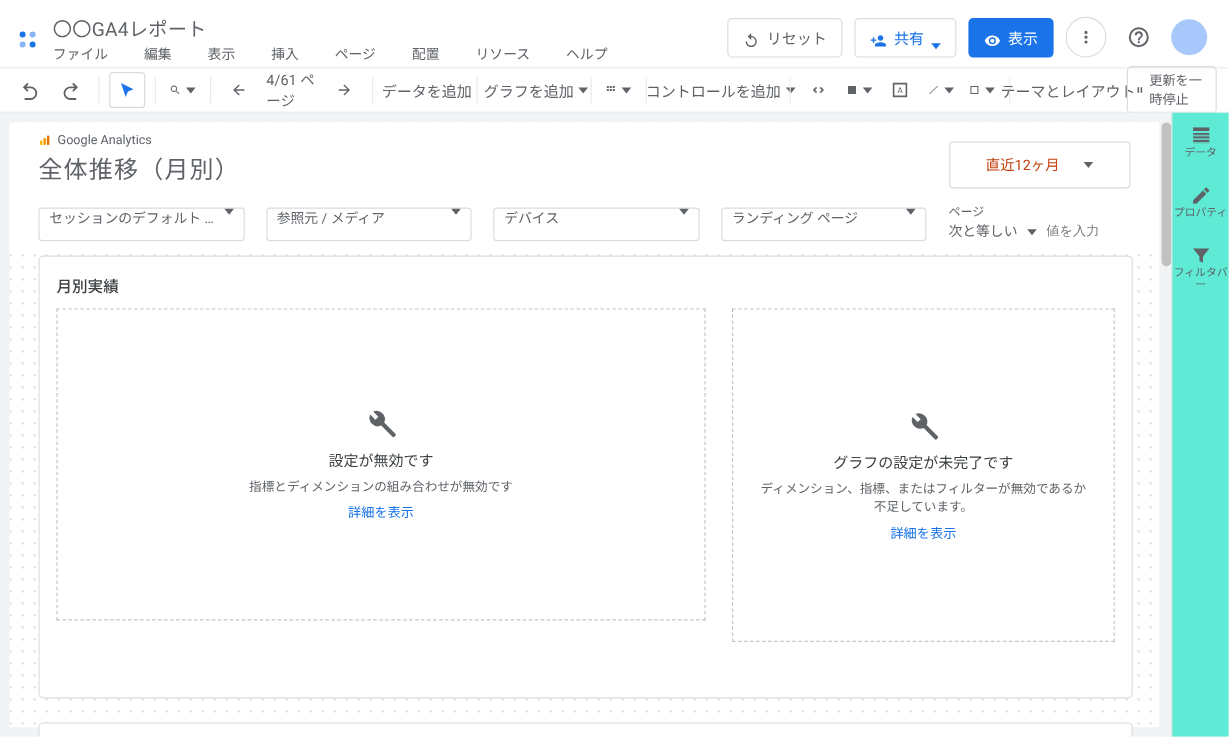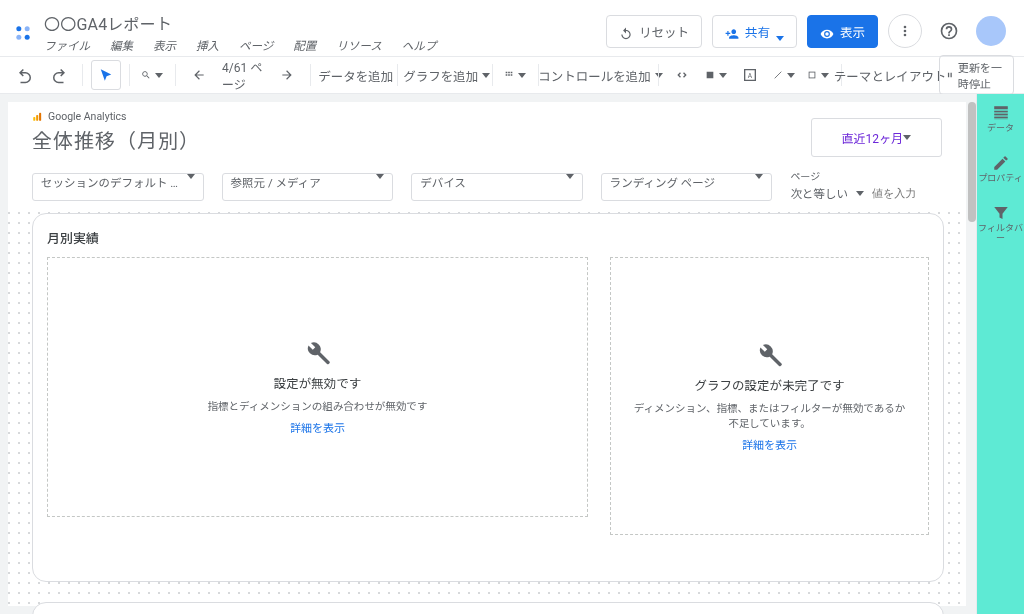--- a/index.html
+++ b/index.html
@@ -4,21 +4,21 @@
 <style>
   * { box-sizing: border-box; margin: 0; padding: 0; }
   html, body { width: 1024px; height: 614px; font-family: Roboto, "Noto Sans JP", Arial, sans-serif; background: #fff; color: #3c4043; overflow: hidden; font-size: 13px; }
   .scale-wrapper { transform: scale(1); transform-origin: top left; width:1024px; height:614px; position: relative; }
 
   
   .topbar { display:flex; align-items:center; padding: 6px 18px 0 8px; height: 56px; }
   .prod-icon { width: 26px; height:26px; margin: 4px 6px 0 2px; display:flex; align-items:center; justify-content:center; color:#1a73e8;}
   .title-area { flex:1; }
   .doc-title { font-size:16px; color:#5f6368; letter-spacing:.2px; padding:2px 0 2px 2px;}
-  .menu-row { display:flex; gap:20px; padding-left:2px;font-style:italic;}
+  .menu-row { display:flex; gap:30px; padding-left:2px;}
   .menu-row span { font-size:11.5px; color:#5f6368; cursor:pointer;}
   .top-right { display:flex; align-items:center; gap:10px; }
   .btn { display:inline-flex; align-items:flex-end; gap:6px; border-radius:4px; font-size:12.5px; cursor:pointer; border:1px solid #dadce0; background:#fff; padding:6px 12px; color:#5f6368;}
   .btn.blue-text { color:#1a73e8; }
   .btn.primary { background:#1a73e8; color:#fff; border-color:#1a73e8;}
   .icon-round { width:34px; height:34px; border-radius:50%; display:flex;align-items:center;justify-content:center; color:#5f6368; cursor:pointer;}
   .icon-round.bordered { border:1px solid #dadce0;}
   .avatar { width:30px; height:30px; border-radius:50%; background:#a8c7fa;}
   .chip { display:inline-flex; align-items:center; padding:3px 6px; border:1px solid #dadce0; border-radius:4px; font-size:11px; color:#5f6368; gap:4px; }
 
@@ -41,32 +41,32 @@
   .dotgrid { position:absolute; inset:8px; background-color:#fff;
     background-image: radial-gradient(circle at 1px 1px, #d7d9db 1px, transparent 1px);
     background-size:10px 10px; }
   .page-content { position:absolute; left:0; top:0; right:0; padding:0; }
 
   
   .rep-header { background:#fff; padding:8px 24px 14px 24px; position:relative;}
   .ga-logo { display:flex; align-items:center; gap:6px; font-size:10.5px; color:#5f6368;}
   .ga-mark { width:10px; height:10px; }
   .rep-title { font-size:20px; color:#5f6368; padding-top:2px; letter-spacing:1px;}
-  .date-chip { position:absolute; right:26px; top:16px; border:1px solid #dadce0; border-radius:3px; padding:10px 30px; font-size:12px; color:#6d28d9; display:flex; align-items:center; gap:0; cursor:pointer;}
+  .date-chip { position:absolute; right:26px; top:16px; border:1px solid #dadce0; border-radius:3px; padding:10px 30px; font-size:12px; color:#c2410c; display:flex; align-items:center; gap:20px; cursor:pointer;}
 
   .ctl-row { display:flex; gap:18px; padding:0 24px 4px 24px; align-items:flex-end;}
   .ctl { border:1px solid #dadce0; border-radius:3px; height:28px; display:flex; align-items:flex-start; padding:0 8px; font-size:11.5px; color:#5f6368; flex:1; justify-content:space-between; cursor:pointer;background:#fff;}
   .ctl.page-ctl { border:none; background:transparent; flex-direction:column; align-items:flex-start; height:auto; gap:2px; padding:0;}
   .ctl.page-ctl .label { font-size:10px; color:#5f6368;}
   .ctl.page-ctl .inner { display:flex; align-items:center; gap:8px;}
   .ctl.page-ctl input { border:none; outline:none; width:60px; font-size:11px; color:#9aa0a6;}
   .down-caret { border-left:4px solid transparent; border-right:4px solid transparent; border-top:5px solid #5f6368;}
 
   .chart-section { padding:8px 24px 24px 24px;}
-  .section-card { border:1px solid #dadce0; border-radius:14px; background:#fff; padding:14px 14px 46px 14px; margin-bottom:20px;}
+  .section-card { border:1px solid #dadce0; border-radius:4px; background:#fff; padding:14px 14px 46px 14px; margin-bottom:20px;}
   .card-title { font-size:13px; color:#3c4043; font-weight:500; margin-bottom:10px;}
   .chart-row { display:flex; gap:22px;}
   .chart-box { border:1px dashed #c4c7c5; position:relative; background:#fff;}
   .chart-box.big { flex:1.7; height:260px;}
   .chart-box.small { flex:1; height:278px;}
   .placeholder { position:absolute; inset:0; display:flex; flex-direction:column; align-items:center; justify-content:center; gap:6px; text-align:center; padding:0 20px;}
   .placeholder .wrench { color:#5f6368; }
   .placeholder .msg-title { font-size:12.5px; color:#3c4043;}
   .placeholder .msg-sub { font-size:10.5px; color:#5f6368;}
   .placeholder a { color:#1a73e8; font-size:11px; cursor:pointer; text-decoration:none;}

